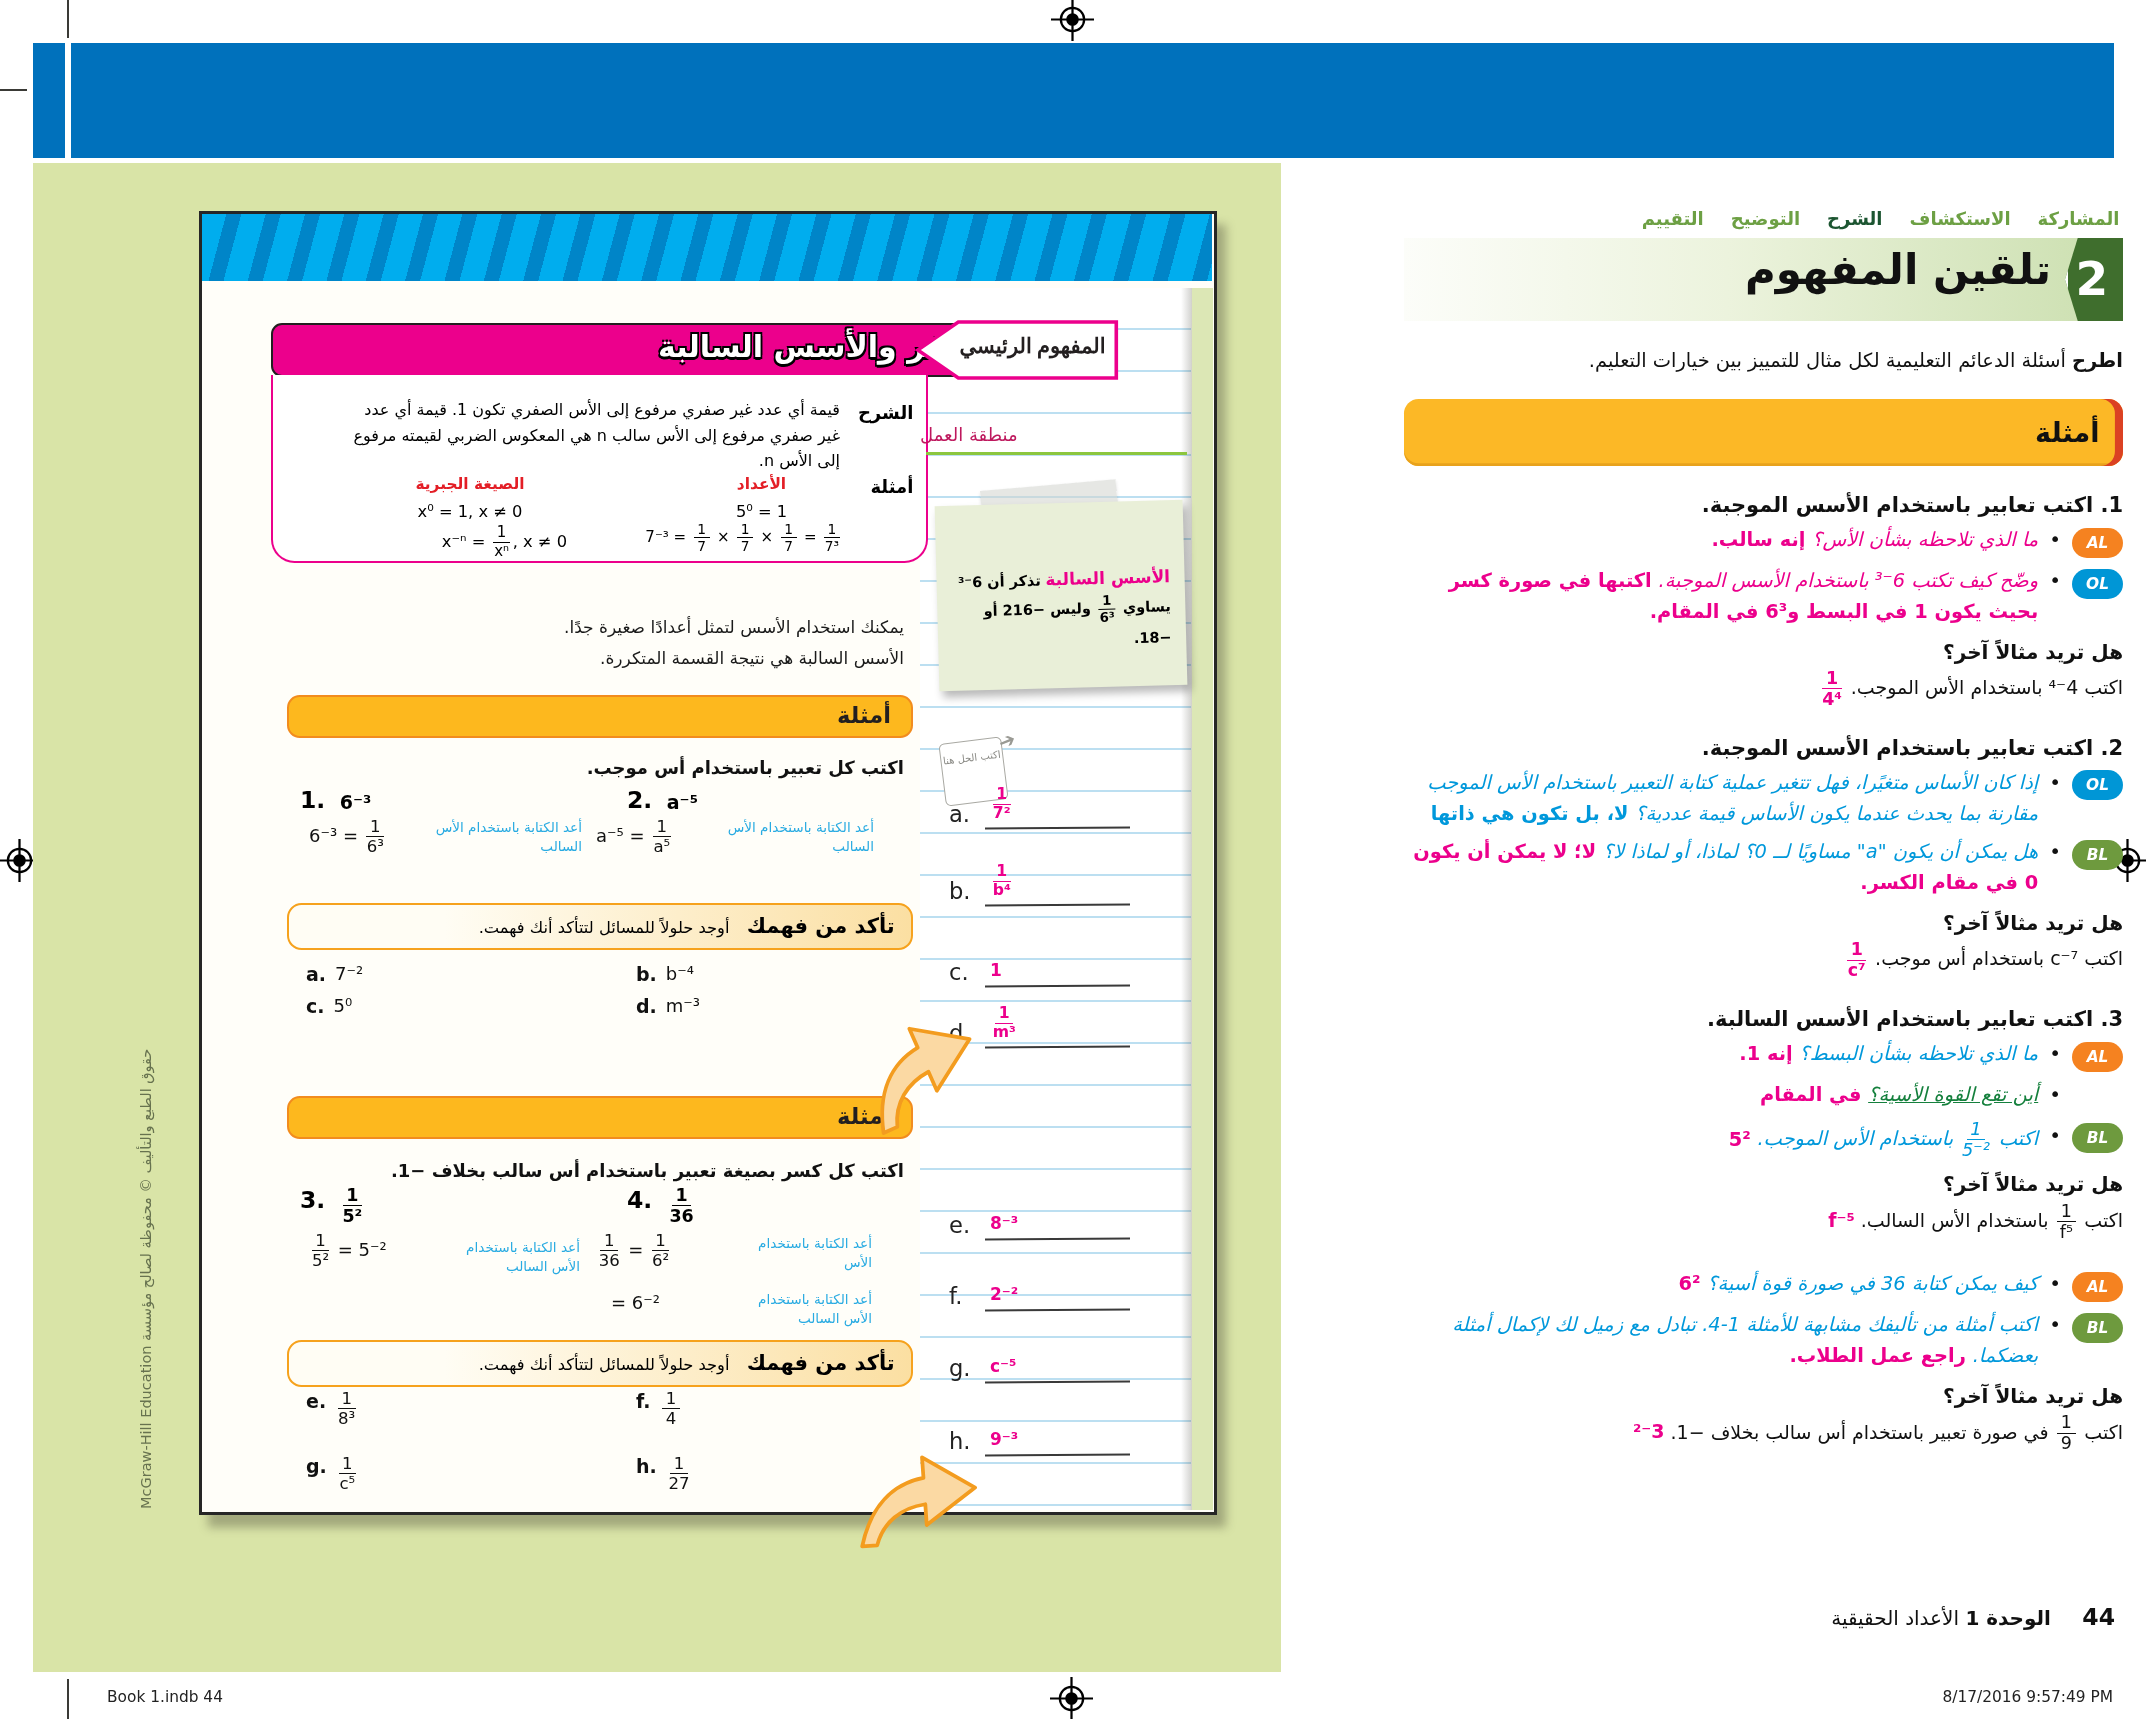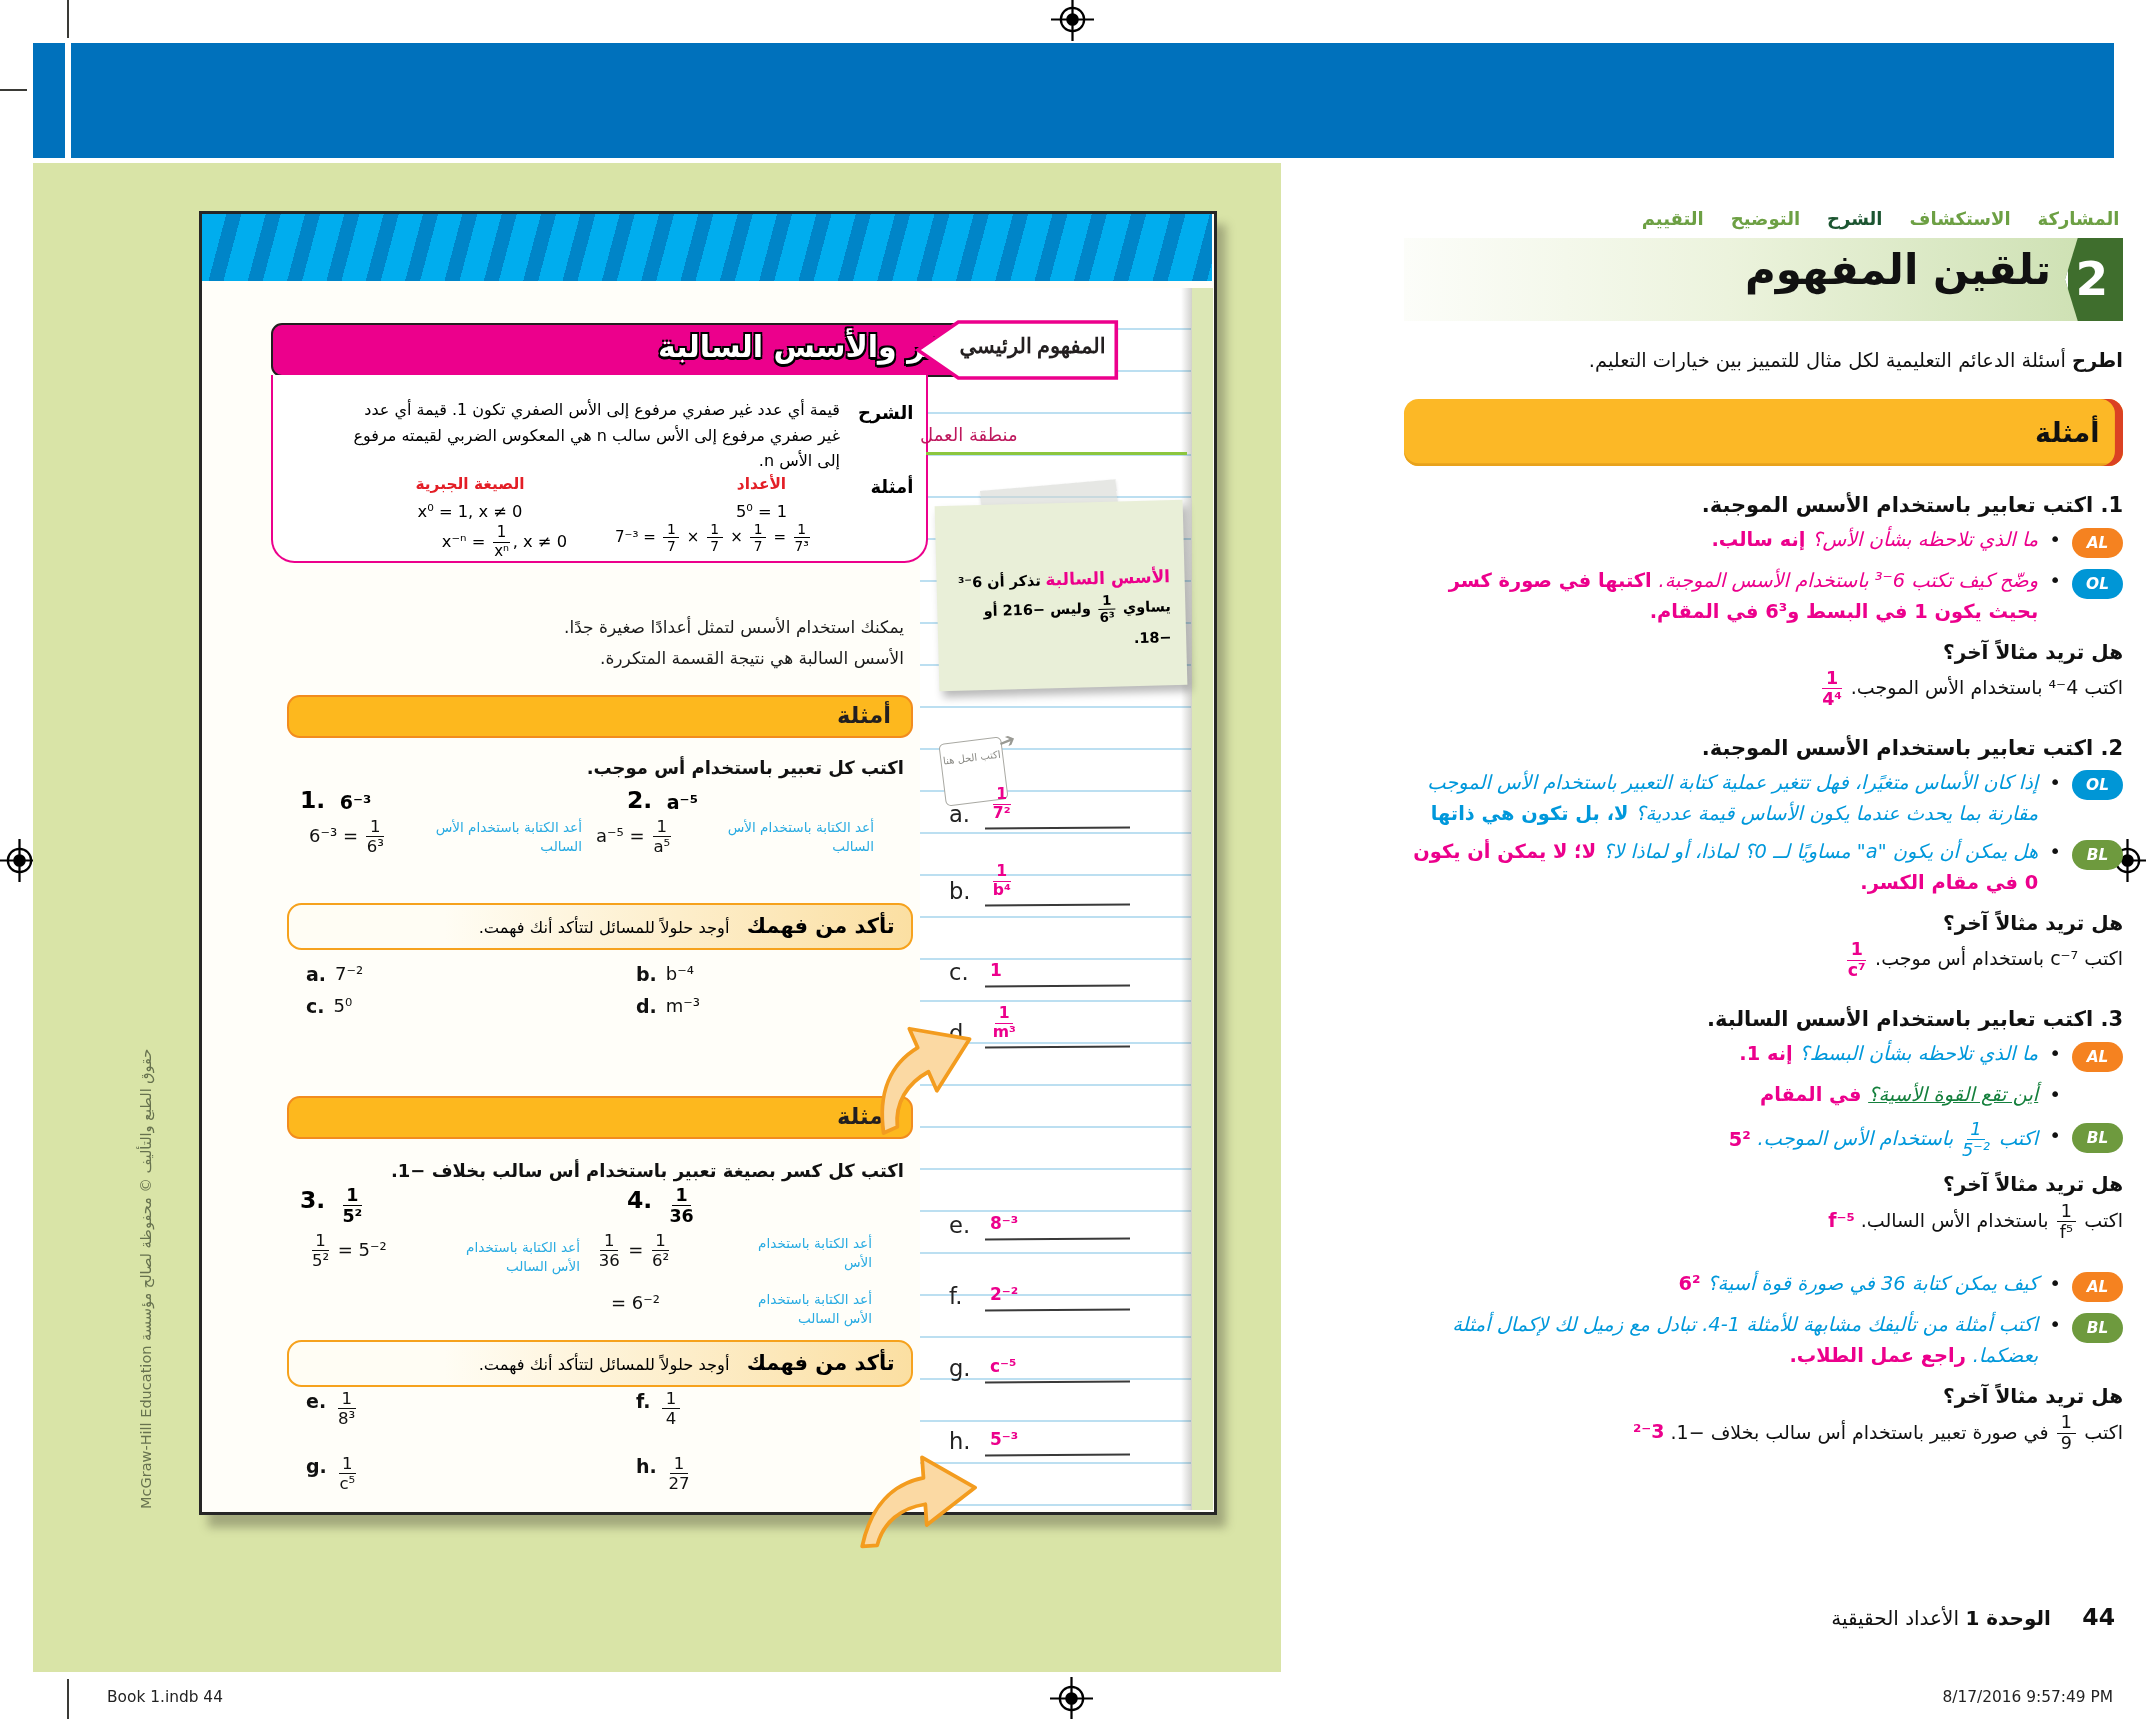--- a/index.html
+++ b/index.html
@@ -37,21 +37,21 @@
   .kc-box{left:69px;top:161px;width:657px;height:188px;background:#fff;
           border:2.7px solid #EC008C;border-top:none;border-radius:0 0 23.5px 23.5px;}
   .kc-box > div{position:absolute;}
   .kc-exp-label{right:12.7px;top:27px;font-size:18px;font-weight:bold;}
   .kc-exp-text{right:86px;top:22px;width:502px;font-size:16px;line-height:1.6;text-align:right;direction:rtl;}
   .kc-ex-label{right:12.7px;top:101px;font-size:18px;font-weight:bold;}
   .kc-h-num{left:425px;top:100px;width:127px;text-align:center;color:#E31E26;font-size:15.4px;font-weight:bold;}
   .kc-h-alg{left:100px;top:100px;width:194px;text-align:center;color:#E31E26;font-size:15.4px;font-weight:bold;}
   .kc-r1-num{left:425px;top:127px;width:127px;text-align:center;font-size:16.3px;direction:ltr;}
   .kc-r1-alg{left:100px;top:127px;width:194px;text-align:center;font-size:16.3px;direction:ltr;}
-  .kc-r2-num{left:342px;top:147px;width:258px;text-align:left;font-size:15px;direction:ltr;}
+  .kc-r2-num{left:342px;top:147px;width:258px;text-align:center;font-size:15px;direction:ltr;}
   .kc-r2-alg{left:100px;top:150px;width:194px;text-align:right;font-size:16.3px;direction:ltr;}
 
   .wb-notes{left:90px;top:398px;width:612px;text-align:right;direction:rtl;font-size:17px;line-height:1.85;color:#1a1a1a;}
   .ex-banner{left:85px;width:626px;height:43px;background:#FDB81E;border:2.7px solid #F28C1E;border-radius:12.7px;
              text-align:right;font-weight:bold;font-size:22.6px;line-height:36px;padding-right:20px;color:#231F20;}
   .ex-banner.b1{top:481px;} .ex-banner.b2{top:882px;}
   .wb-instr{left:90px;width:612px;text-align:right;direction:rtl;font-weight:bold;font-size:18px;color:#111;}
   .wb-instr.i1{top:543px;} .wb-instr.i2{top:946px;}
 
   .wb-prob{display:flex;gap:14.5px;align-items:flex-start;direction:ltr;}
@@ -400,21 +400,21 @@
           <span class="ans-val">2⁻²</span>
           <div class="ans-line"></div>
         </div>
         <div class="ans" style="top: 1117px;">
           <span class="ans-letter">g.</span>
           <span class="ans-val">c⁻⁵</span>
           <div class="ans-line"></div>
         </div>
         <div class="ans" style="top: 1190px;">
           <span class="ans-letter">h.</span>
-          <span class="ans-val">5⁻³</span>
+          <span class="ans-val">9⁻³</span>
           <div class="ans-line"></div>
         </div>
       </div>
 
     <div class="wb-arrow a1">
       <svg viewBox="0 0 140 120" width="136" height="113">
           <path d="M8 112 C 20 70, 45 48, 78 44 L78 22 L132 58 L78 94 L78 72 C 52 74, 32 88, 24 112 Z" fill="#FBD9A3" stroke="#F39C1F" stroke-width="4" stroke-linejoin="round"></path>
         </svg>
     </div>
     <div class="wb-arrow a2">

